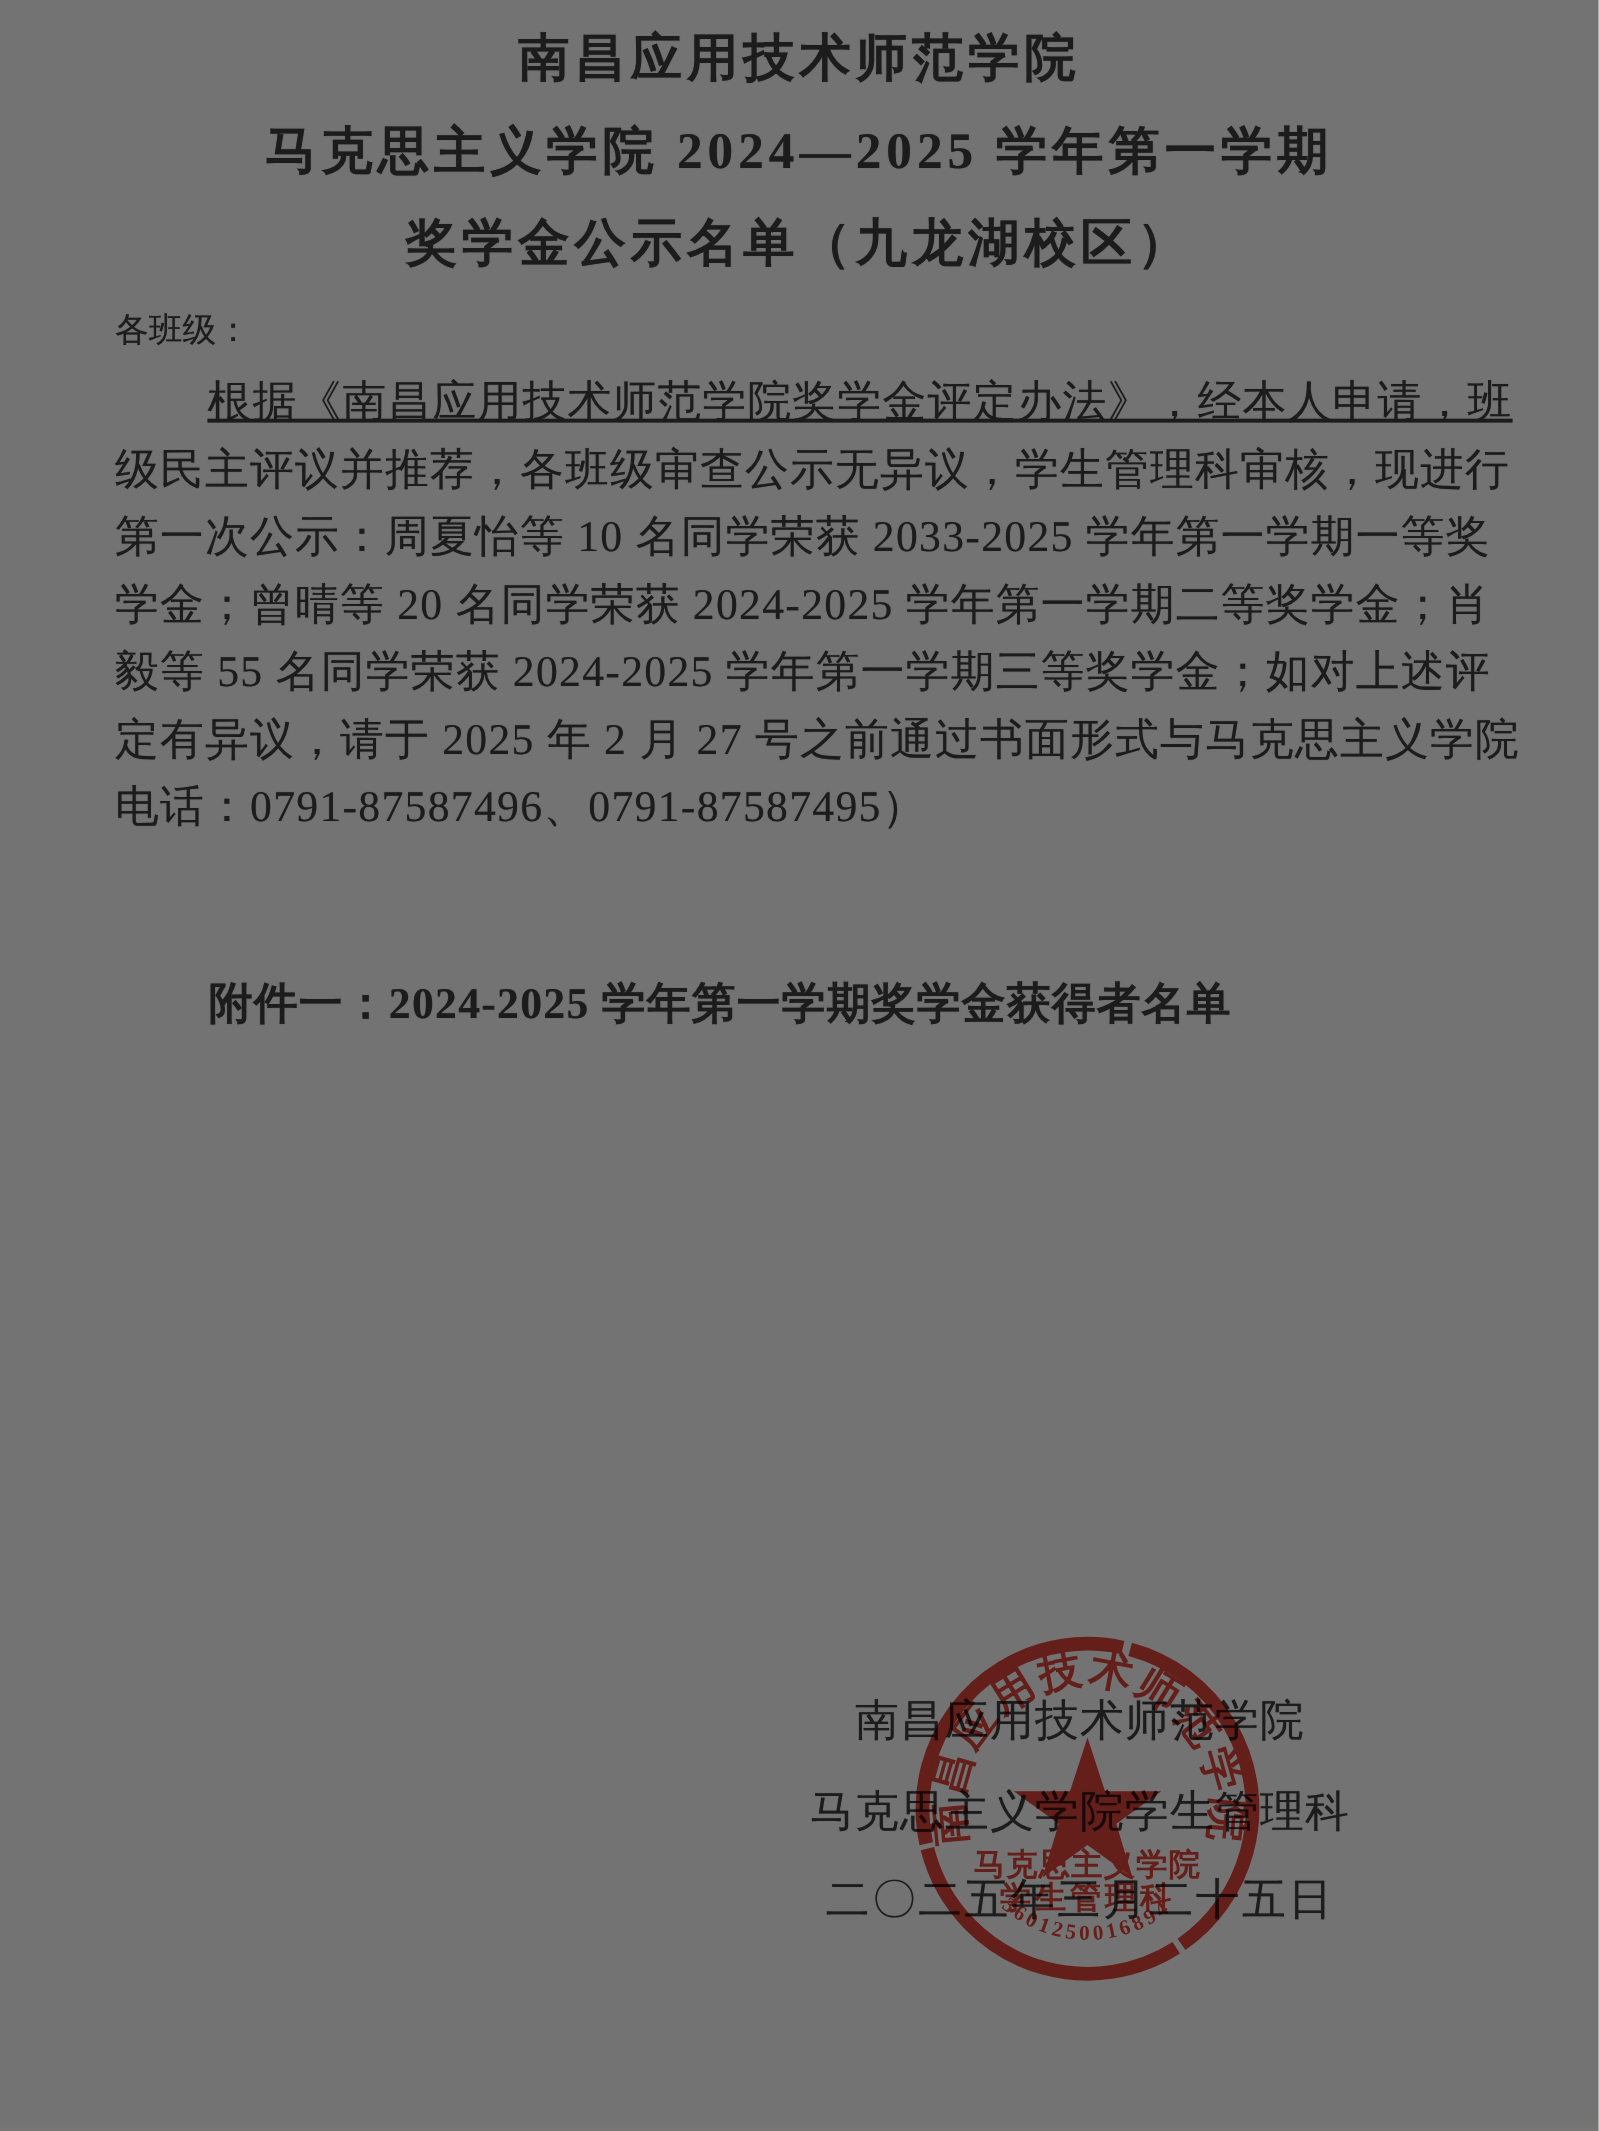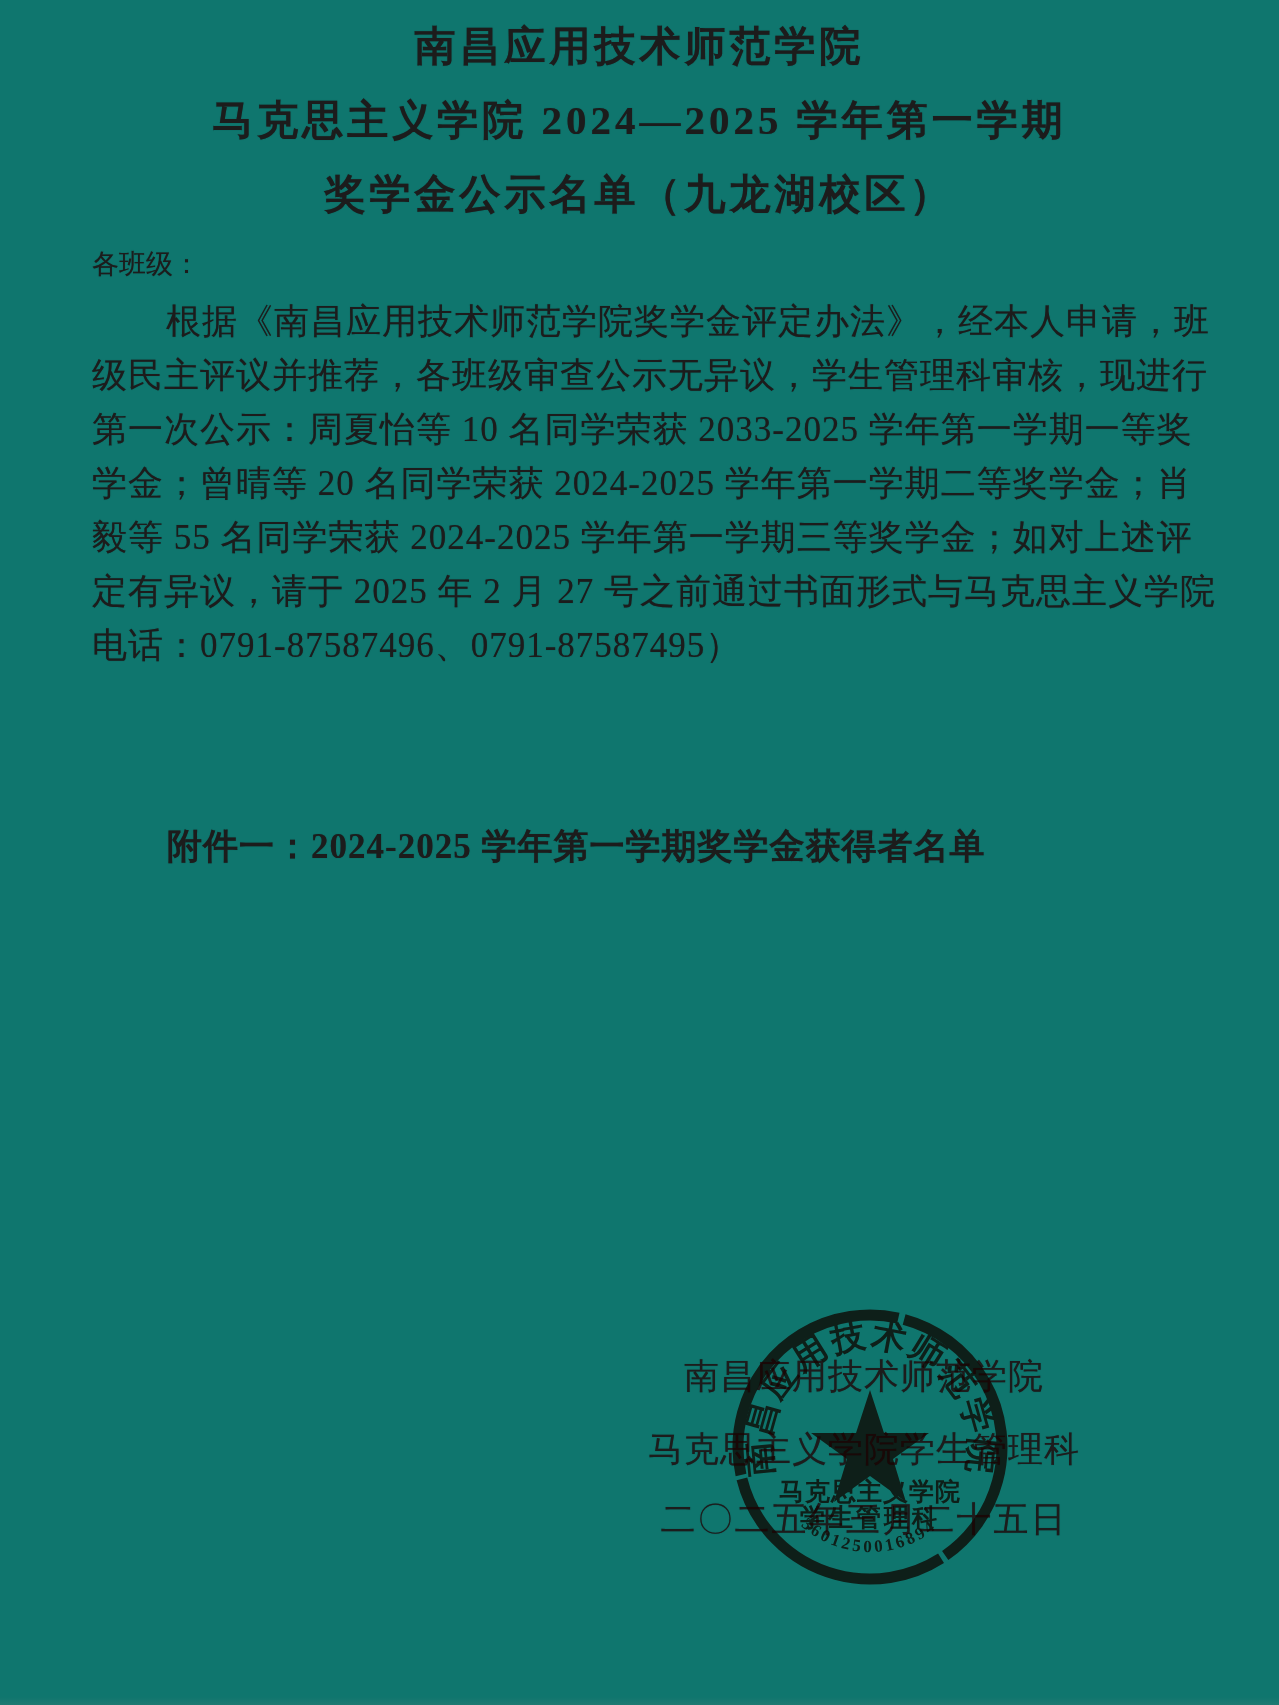--- a/index.html
+++ b/index.html
@@ -1,20 +1,20 @@
 <!DOCTYPE html>
 <html><head>
 <meta charset="utf-8">
 <style>
   html, body { margin: 0; padding: 0; background: #fcfbf9; }
   .page {
     position: relative;
     width: 1279px;
     height: 1705px;
-    background: #0f766e;
+    background: #737373;
     overflow: hidden;
     font-family: "Liberation Serif", "DejaVu Serif", serif;
     color: #1c1c1c;
   }
   
   .ink { text-shadow: 0 0 0.7px rgba(25,25,25,.55); }
 
   .title-block {
     position: absolute;
     top: 9px; left: 0; right: 0;
@@ -44,30 +44,29 @@
     line-height: 54px;
   }
   .body-line {
     white-space: nowrap;
     letter-spacing: 1px;
   }
   .body-line.just {
     text-align: justify;
     text-align-last: justify;
   }
-  .body-line.indent { text-indent: 74px; }
+  .body-line.indent { text-indent: 74px; text-decoration: underline; }
 
   .attachment-line {
     position: absolute;
     left: 167px; top: 779px;
     font-size: 35px;
     font-weight: 700;
     letter-spacing: 1px;
     white-space: nowrap;
-    margin-top: 44px;
   }
 
   .sig {
     position: absolute;
     left: 864px;
     transform: translateX(-50%);
     font-size: 35px;
     line-height: 38px;
     letter-spacing: 1px;
     white-space: nowrap;

